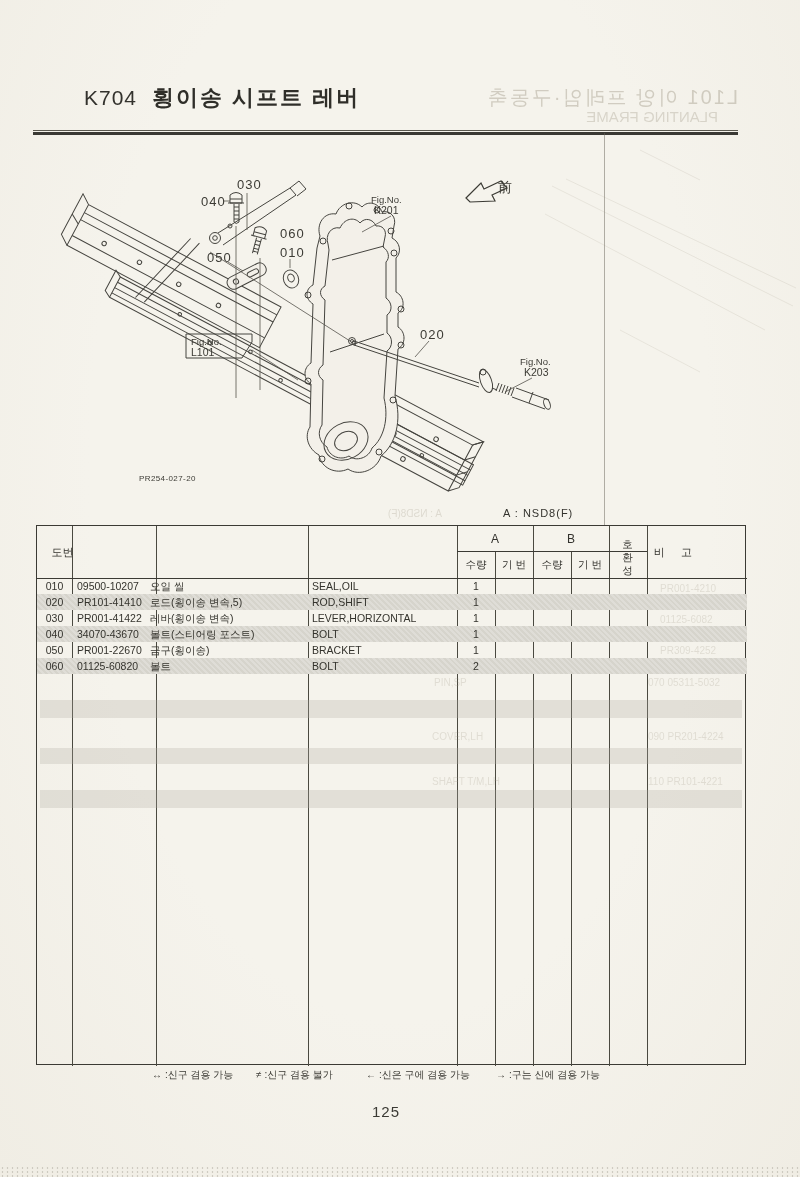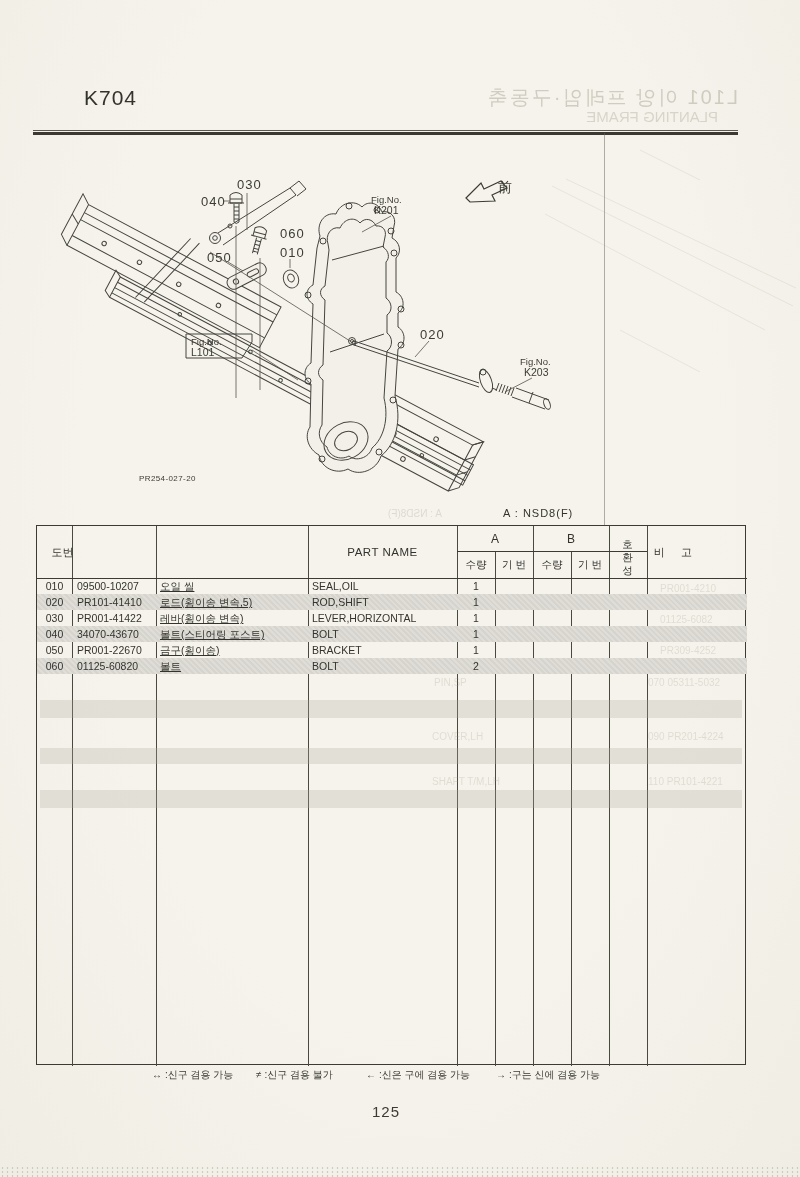--- a/index.html
+++ b/index.html
@@ -30,21 +30,21 @@
   .vline{position:absolute;width:1px;background:#4a4940;top:0;height:540px;}
   .vline.sub{top:25px;height:515px;}
   .hline{position:absolute;height:1px;background:#3b3a34;}
   .hcell{position:absolute;display:flex;align-items:center;justify-content:center;font-size:11px;color:#33322d;}
   .compat-v{writing-mode:vertical-lr;text-orientation:upright;letter-spacing:2px;font-size:10.5px;}
   .prow{position:absolute;left:0;width:710px;height:16px;font-size:10.5px;color:#34332d;}
   .prow.shaded{background:#d6d4cc;background-image:repeating-linear-gradient(45deg,rgba(255,255,255,.22) 0 2px,transparent 2px 4px);}
   .cell{position:absolute;top:0;height:16px;line-height:16px;white-space:nowrap;}
   .c-no{left:0;width:35px;text-align:center;}
   .c-pn{left:40px;}
-  .c-ko{left:123px;text-decoration:underline;}
+  .c-ko{left:113px;}
   .c-en{left:275px;}
   .c-q{left:420px;width:38px;text-align:center;}
   
   .legend-item{top:1068px;font-size:10px;color:#3b3a34;white-space:nowrap;}
   .legend-item .sym{margin-right:3px;}
   .page-number{left:372px;top:1103px;font-size:15px;letter-spacing:1px;color:#3b3a34;}
   .bottom-noise{left:0;top:1166px;width:800px;height:11px;opacity:.55;
     background-image:radial-gradient(#b2aea2 1px, transparent 1.2px);background-size:5px 4px;}
   
   svg text{font-family:"Liberation Sans", sans-serif;fill:#3c3b35;}
@@ -56,20 +56,21 @@
 </style>
 </head>
 <body>
 
 <div class="page">
 
   <div class="abs ghost g-mirror ghost-title-ko">L101 이앙 프레임·구동축</div>
   <div class="abs ghost g-mirror ghost-title-en">PLANTING FRAME</div>
 
   <div class="abs fig-code">K704</div>
+  <div class="abs title-ko">횡이송 시프트 레버</div>
   <div class="abs rule-thin"></div>
   <div class="abs rule-thick"></div>
   <div class="abs fold-line"></div>
 
   <svg class="abs" style="left:0;top:0" width="800" height="1177" viewBox="0 0 800 1177">
 
     <g stroke="#988f7c" stroke-width="1" opacity="0.15" fill="none">
       <path d="M552,186 L793,306"></path>
         <path d="M566,179 L796,288"></path>
         <path d="M545,214 L765,330"></path>
@@ -230,21 +231,20 @@
     <div class="vline sub" style="left:458px"></div>
     <div class="vline" style="left:496px"></div>
     <div class="vline sub" style="left:534px"></div>
     <div class="vline" style="left:572px"></div>
     <div class="vline" style="left:610px"></div>
 
     <div class="hline" style="left:0;top:52px;width:710px"></div>
     <div class="hline" style="left:420px;top:25px;width:190px"></div>
 
     <div class="hcell" style="left:8px;top:0;width:35px;height:52px">도번</div>
-    <div class="hcell" style="left:271px;top:0;width:149px;height:52px;font-size:11.5px;letter-spacing:.5px">PART NAME</div>
     <div class="hcell" style="left:420px;top:0;width:76px;height:25px;font-size:12px">A</div>
     <div class="hcell" style="left:496px;top:0;width:76px;height:25px;font-size:12px">B</div>
     <div class="hcell" style="left:420px;top:25px;width:38px;height:27px;font-size:10.5px">수량</div>
     <div class="hcell" style="left:458px;top:25px;width:38px;height:27px;font-size:10.5px">기 번</div>
     <div class="hcell" style="left:496px;top:25px;width:38px;height:27px;font-size:10.5px">수량</div>
     <div class="hcell" style="left:534px;top:25px;width:38px;height:27px;font-size:10.5px">기 번</div>
     <div class="hcell compat-v" style="left:572px;top:0;width:38px;height:52px">호환성</div>
     <div class="hcell" style="left:586px;top:0;width:100px;height:52px;word-spacing:1.2em">비 고</div>
 
     <div class="prow" style="top:52px">

